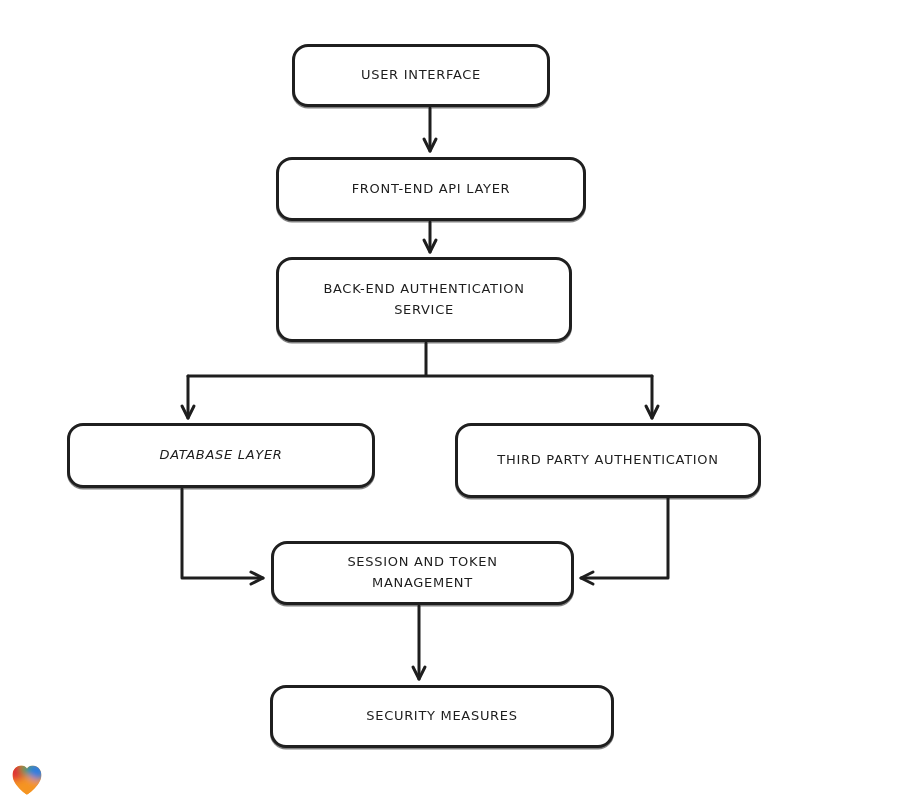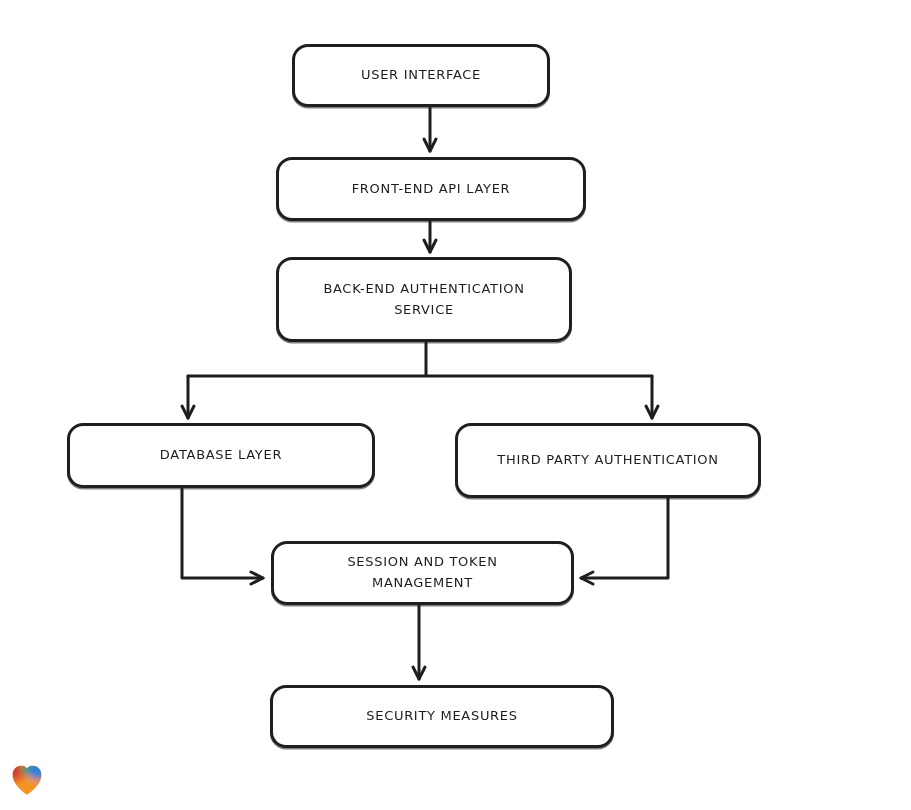--- a/index.html
+++ b/index.html
@@ -46,21 +46,21 @@
   .node .label {
     font-size: 13px;
     line-height: 1.6;
     letter-spacing: 0.7px;
     color: #1d1d1d;
     white-space: pre-line;
   }
   .n1 { left: 276px; top: 44px;  width: 258px; height: 63px; margin-left: 16px; }
   .n2 { left: 276px; top: 157px; width: 310px; height: 64px; }
   .n3 { left: 276px; top: 257px; width: 296px; height: 85px; }
-  .n4 { left: 67px;  top: 423px; width: 308px; height: 65px; }
+  .n4 { left: 67px;  top: 423px; width: 308px; height: 65px; font-style: italic; }
   .n5 { left: 455px; top: 423px; width: 306px; height: 75px; }
   .n6 { left: 271px; top: 541px; width: 303px; height: 64px; }
   .n7 { left: 270px; top: 685px; width: 344px; height: 63px; }
   .logo {
     position: absolute;
     left: 9px;
     top: 761px;
     width: 36px;
     height: 38px;
   }

